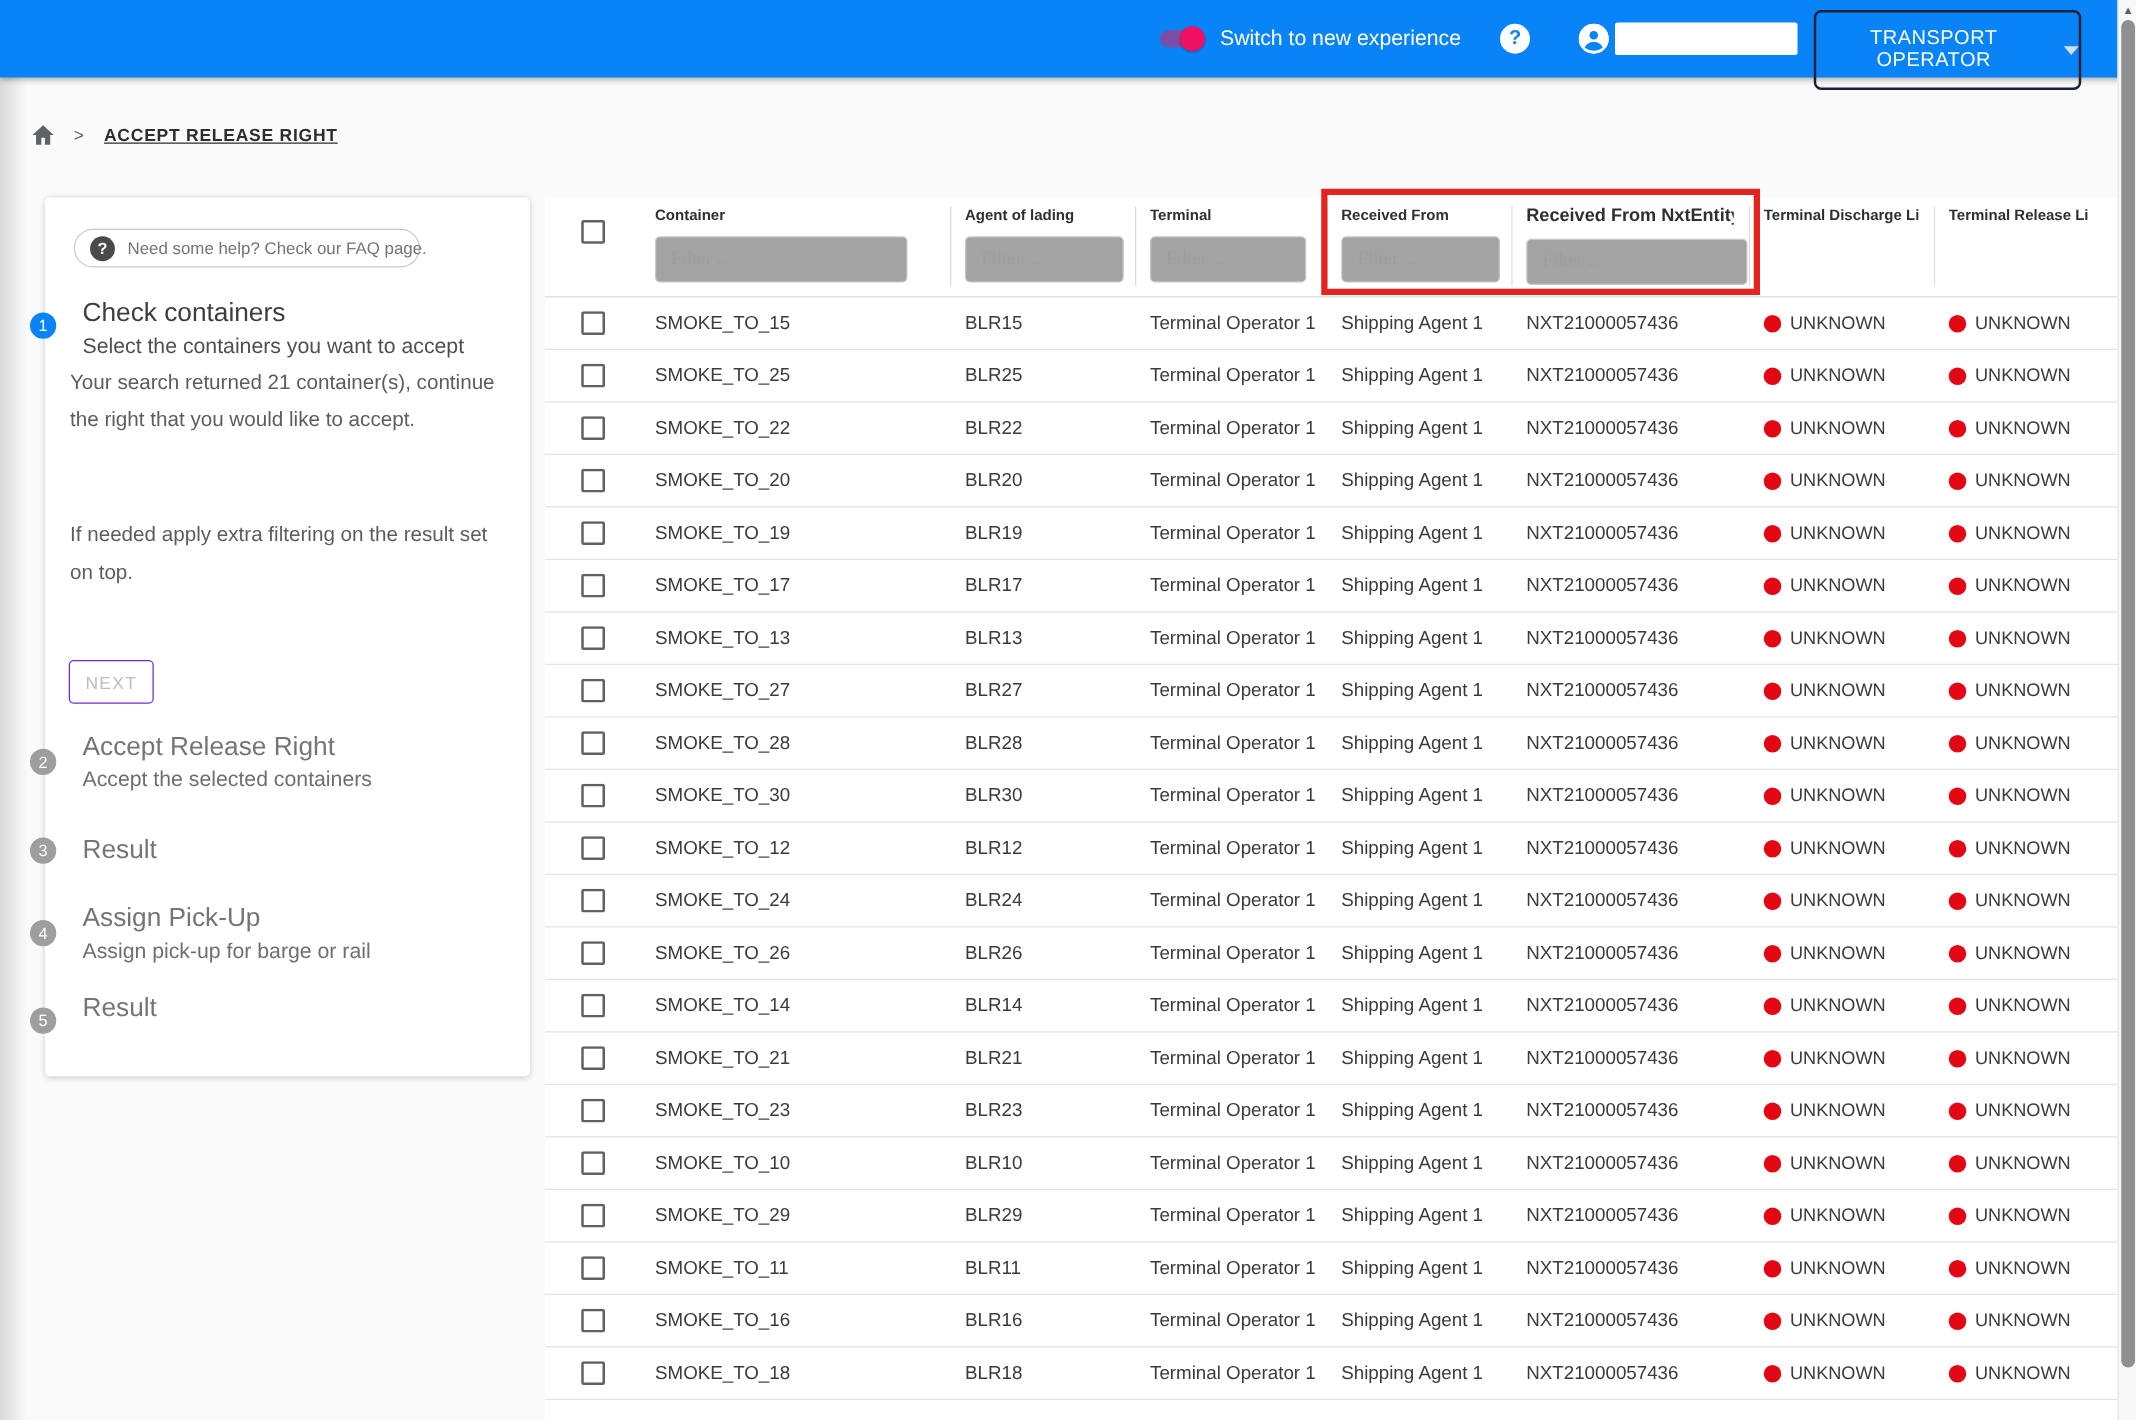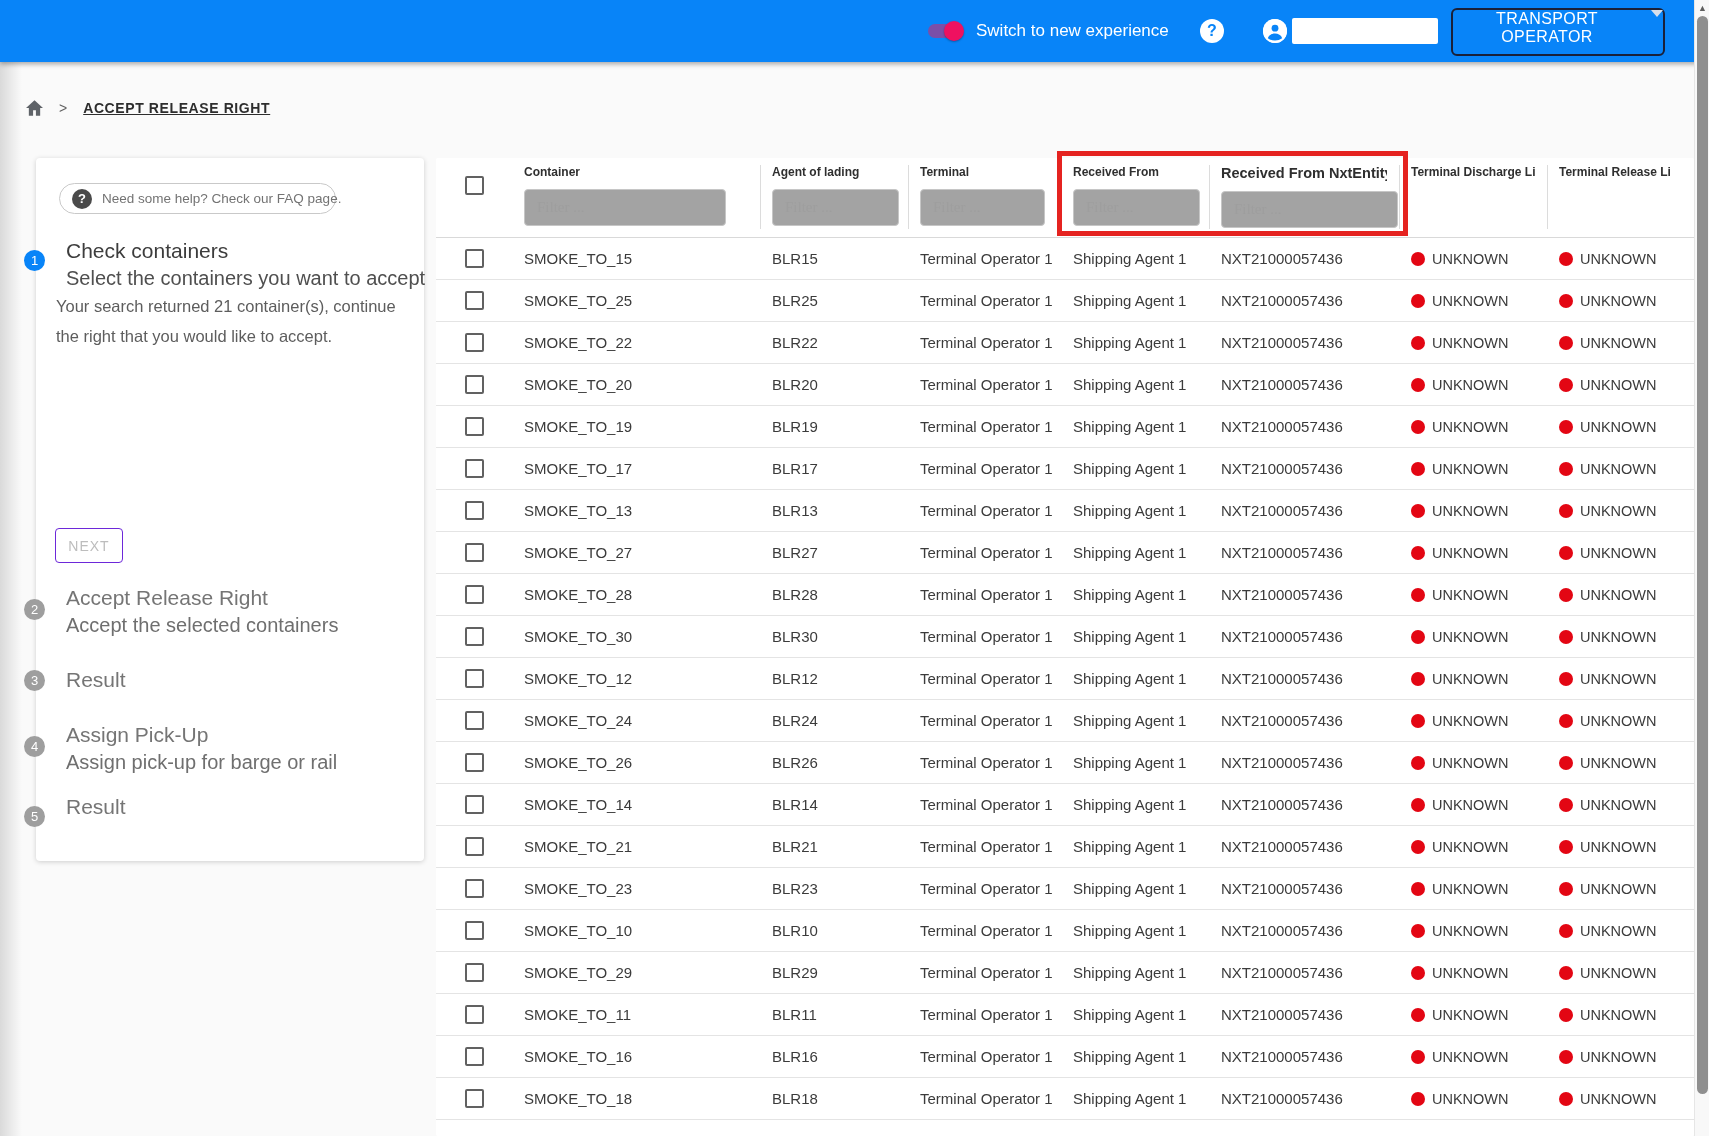--- a/index.html
+++ b/index.html
@@ -21,23 +21,23 @@
   .toggle .knob{position:absolute;right:-2px;top:-3px;width:20px;height:20px;border-radius:50%;
     background:var(--toggle-knob);box-shadow:0 1px 2px rgba(0,0,0,.3);}
   .appbar-label{position:absolute;left:976px;top:21px;color:#ffffff;font-size:17px;}
   .round-icon{position:absolute;top:19px;width:24px;height:24px;border-radius:50%;background:#fff;
     display:flex;align-items:center;justify-content:center;cursor:pointer;}
   .help-icon{left:1200px;color:var(--appbar-blue);font-size:16px;font-weight:bold;}
   .person-icon{left:1263px;}
   .person-icon svg{display:block;}
   .hdr-input{position:absolute;left:1292px;top:18px;width:146px;height:26px;border:none;
     border-radius:2px;background:#fff;padding:0 8px;font-size:14px;outline:none;}
-  .role-btn{position:absolute;left:1451px;top:8px;width:214px;height:48px;background:transparent;
+  .role-btn{position:absolute;left:1451px;top:8px;width:214px;height:64px;background:transparent;
     border:2px solid #1a2038;border-radius:6px;color:#fff;font-size:16px;letter-spacing:.4px;
-    font-family:"Liberation Sans",sans-serif;display:flex;justify-content:center;
+    font-family:"Liberation Sans",sans-serif;display:flex;align-items:center;justify-content:center;
     gap:10px;cursor:pointer;font-weight:500;}
   .role-caret{width:0;height:0;border-left:6px solid transparent;border-right:6px solid transparent;
     border-top:7px solid #d6deeb;}
   
   .left-shadow{position:absolute;left:0;top:62px;bottom:0;width:22px;z-index:1;
     background:linear-gradient(to right, rgba(0,0,0,.13), rgba(0,0,0,0));pointer-events:none;}
   
   .breadcrumb{position:absolute;left:26px;top:100px;display:flex;align-items:center;gap:16px;z-index:2;}
   .home-icon svg{display:block;cursor:pointer;}
   .crumb-sep{color:#616161;font-size:14px;}
@@ -51,21 +51,21 @@
   .faq-q{width:20px;height:20px;border-radius:50%;background:#4a4a4a;color:#fff;font-size:13px;
     font-weight:bold;display:flex;align-items:center;justify-content:center;flex:none;}
   .faq-text{font-size:13.5px;color:#737373;white-space:nowrap;}
   .step-circle{position:absolute;left:-12px;width:21px;height:21px;border-radius:50%;
     color:#fff;font-size:13px;display:flex;align-items:center;justify-content:center;}
   .step-circle.active{background:var(--step-active-blue);}
   .step-circle.inactive{background:var(--step-inactive-gray);}
   .step-title{position:absolute;left:30px;font-size:21px;white-space:nowrap;}
   .step-title.active{color:#3d3d3d;}
   .step-title.inactive{color:#757575;}
-  .step-sub{position:absolute;left:30px;font-size:20px;color:#4f4f4f;white-space:nowrap;}
+  .step-sub{position:absolute;left:30px;font-size:17px;color:#4f4f4f;white-space:nowrap;}
   .step-sub.inactive{color:#6f6f6f;}
   .para{position:absolute;left:20px;font-size:16.5px;color:#5d5d5d;line-height:30px;white-space:nowrap;}
   .next-btn{position:absolute;left:19px;top:370px;width:68px;height:35px;background:#fff;
     border:1px solid #6d28d9;border-radius:4px;color:#bdbdbd;font-size:14px;letter-spacing:1px;
     font-family:"Liberation Sans",sans-serif;cursor:default;}
   
   .table-card{position:absolute;left:436px;top:158px;width:1258px;height:978px;background:#fff;
     border-radius:2px;z-index:2;}
   .tgrid{display:grid;grid-template-columns:76px 248px 148px 153px 148px 190px 148px 1fr;}
   .thead{position:relative;height:80px;border-bottom:1px solid #d9d9d9;}
@@ -143,20 +143,24 @@
   </div>
 
   <div class="step-circle active" style="top:92px;">1</div>
   <div class="step-title active" style="top:81px;">Check containers</div>
   <div class="step-sub" style="top:109px;">Select the containers you want to accept</div>
 
   <div class="para" style="top:133px;">
     <div>Your search returned 21 container(s), continue</div>
     <div>the right that you would like to accept.</div>
   </div>
+  <div class="para" style="top:255px;">
+    <div>If needed apply extra filtering on the result set</div>
+    <div>on top.</div>
+  </div>
 
   <button class="next-btn">NEXT</button>
 
   <div class="step-circle inactive" style="top:441px;">2</div>
   <div class="step-title inactive" style="top:428px;">Accept Release Right</div>
   <div class="step-sub inactive" style="top:456px;">Accept the selected containers</div>
 
   <div class="step-circle inactive" style="top:512px;">3</div>
   <div class="step-title inactive" style="top:510px;">Result</div>
 

